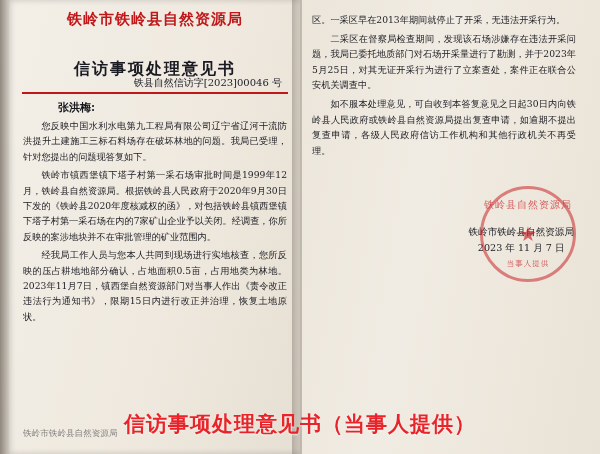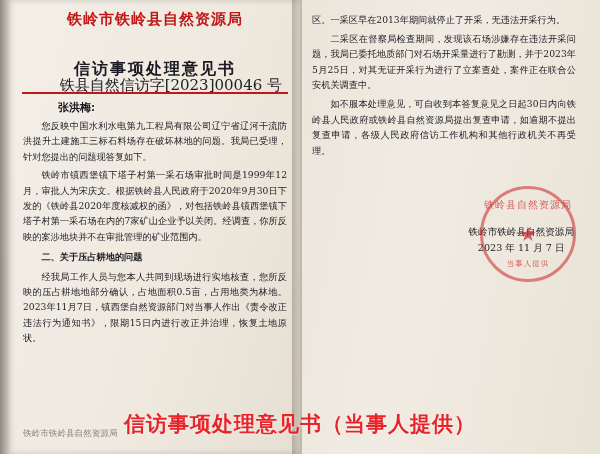--- a/index.html
+++ b/index.html
@@ -65,21 +65,21 @@
     text-align: center;
     color: #1a1a22;
     font-family: "DejaVu Serif", "Liberation Serif", serif;
     font-weight: bold;
     font-size: 16px;
     letter-spacing: 2px;
   }
   .doc-number {
     position: absolute;
     right: 18px; top: 76px;
-    font-size: 15px;
+    font-size: 10px;
     color: #20202a;
     font-family: "DejaVu Serif", "Liberation Serif", serif;
   }
   .red-rule {
     position: absolute;
     left: 14px; top: 92px;
     width: 266px; height: 2px;
     background: #c0181a;
   }
   .addressee {
@@ -211,22 +211,21 @@
 
   <div class="page-left">
     <div class="letterhead">铁岭市铁岭县自然资源局</div>
     <div class="doc-title">信访事项处理意见书</div>
     <div class="doc-number">铁县自然信访字[2023]00046 号</div>
     <div class="red-rule"></div>
     <div class="addressee">张洪梅:</div>
 
     <div class="body-left">
       <p>您反映中国水利水电第九工程局有限公司辽宁省辽河干流防洪提升土建施工三标石料场存在破坏林地的问题。我局已受理，针对您提出的问题现答复如下。</p>
-      <p>铁岭市镇西堡镇下塔子村第一采石场审批时间是1999年12月，审批人为宋庆文。根据铁岭县人民政府于2020年9月30日下发的《铁岭县2020年度核减权的函》，对包括铁岭县镇西堡镇下塔子村第一采石场在内的7家矿山企业予以关闭。经调查，你所反映的案涉地块并不在审批管理的矿业范围内。</p>
-      <p class="h">二、关于压占耕地的问题</p>
+      <p>铁岭市镇西堡镇下塔子村第一采石场审批时间是1999年12月，铁岭县自然资源局。根据铁岭县人民政府于2020年9月30日下发的《铁岭县2020年度核减权的函》，对包括铁岭县镇西堡镇下塔子村第一采石场在内的7家矿山企业予以关闭。经调查，你所反映的案涉地块并不在审批管理的矿业范围内。</p>
       <p>经我局工作人员与您本人共同到现场进行实地核查，您所反映的压占耕地地部分确认，占地面积0.5亩，占用地类为林地。2023年11月7日，镇西堡自然资源部门对当事人作出《责令改正违法行为通知书》，限期15日内进行改正并治理，恢复土地原状。</p>
     </div>
 
     <div class="bottom-faint">铁岭市铁岭县自然资源局</div>
   </div>
 
   <div class="gutter"></div>
 
   <div class="page-right">
     <div class="body-right">

